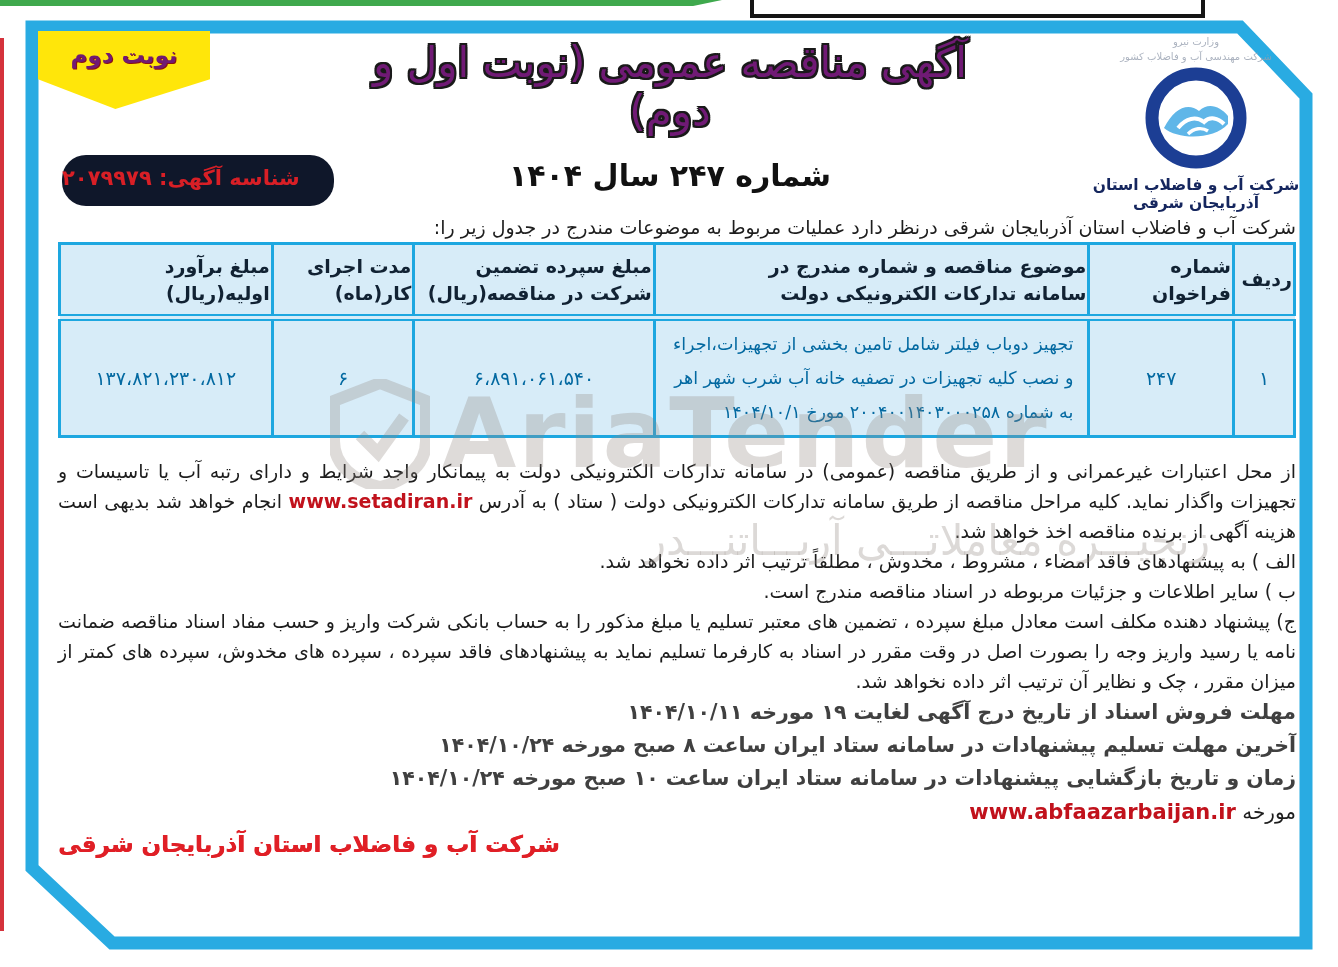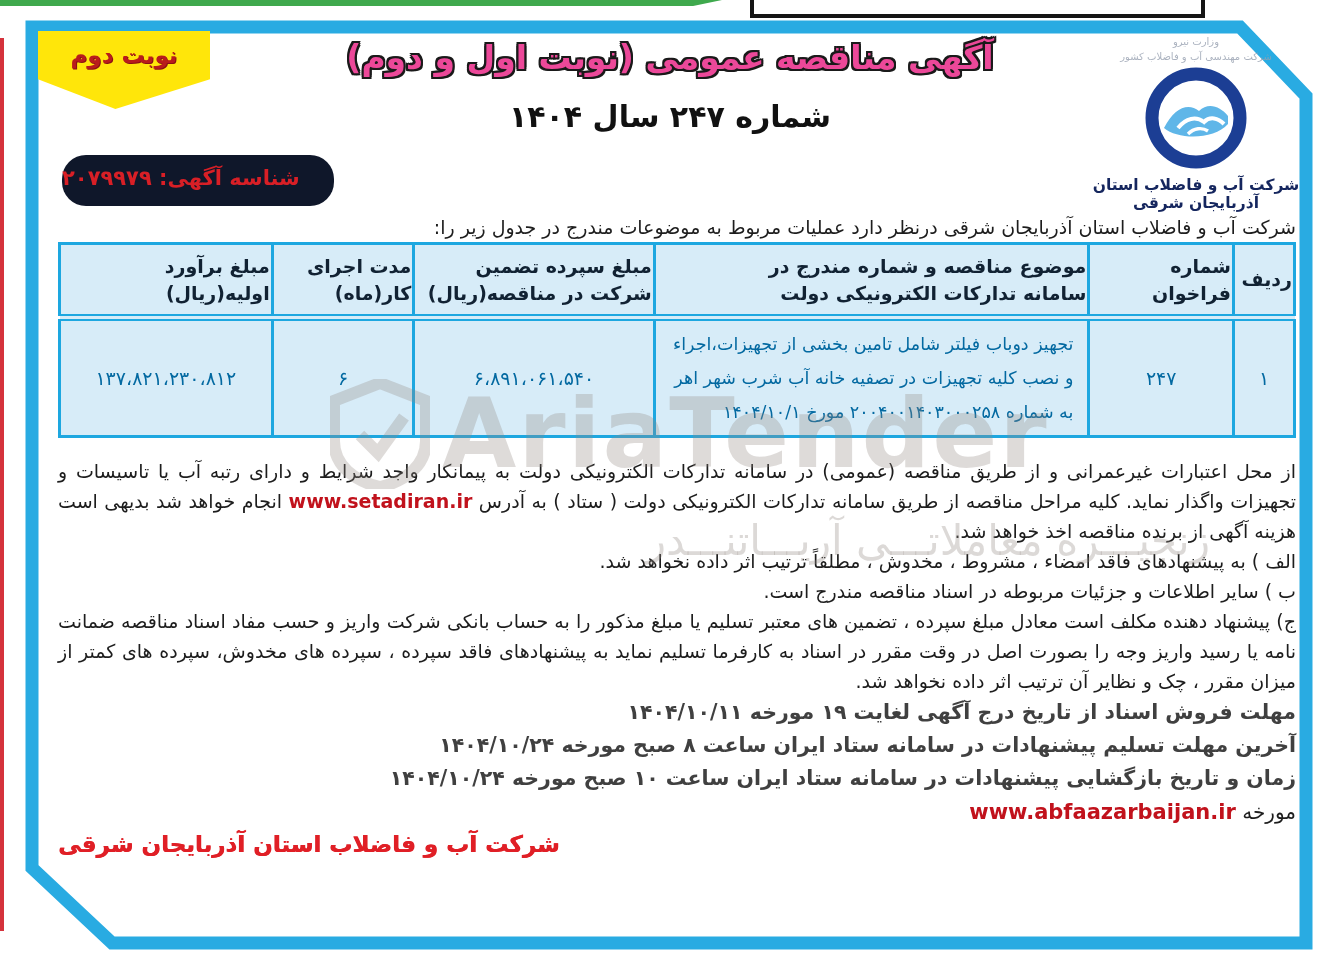--- a/index.html
+++ b/index.html
@@ -10,27 +10,27 @@
   .green-bar{position:absolute;left:0;top:0;width:722px;height:6px;background:#3fa94d;
              clip-path:polygon(0 0,100% 0,96% 100%,0 100%);}
   .black-box{position:absolute;left:750px;top:-12px;width:455px;height:30px;background:#fff;
              border:4px solid #151515;}
   .red-line{position:absolute;left:0;top:38px;width:4px;height:893px;background:#d5323c;}
   
   .frame{position:absolute;left:0;top:0;}
   
   .ribbon{position:absolute;left:38px;top:31px;width:172px;height:78px;background:#ffe60a;
           clip-path:polygon(0 0,100% 0,100% 62%,45% 100%,0 62%);text-align:center;}
-  .ribbon span{display:inline-block;margin-top:11px;font-weight:bold;font-size:23px;color:#b91c1c;
+  .ribbon span{display:inline-block;margin-top:11px;font-weight:bold;font-size:23px;color:#701a75;
           text-shadow:1px 1px 0 #8a1114;}
   .id-pill{position:absolute;left:62px;top:155px;width:272px;height:51px;background:#0f172a;
           border-radius:24px;text-align:left;line-height:47px;font-weight:bold;font-size:21px;color:#d81f26;}
   
   .title-block{position:absolute;left:330px;top:38px;width:680px;text-align:center;direction:rtl;}
-  .main-title{font-size:33px;font-weight:bold;color:#ec4899;letter-spacing:-1px;
+  .main-title{font-size:42px;font-weight:normal;color:#701a75;letter-spacing:-1px;
       text-shadow:2px 0 0 #1a1a1a,-2px 0 0 #1a1a1a,0 2px 0 #1a1a1a,0 -2px 0 #1a1a1a,
                   2px 2px 0 #1a1a1a,-2px -2px 0 #1a1a1a,2px -2px 0 #1a1a1a,-2px 2px 0 #1a1a1a;}
   .sub-title{margin-top:22px;font-size:30px;font-weight:bold;color:#111;}
   
   .logo-block{position:absolute;left:1082px;top:34px;width:228px;text-align:center;direction:rtl;}
   .logo-small{font-size:10px;color:#97a0b0;line-height:15px;opacity:.8;}
   .logo-ring{margin:2px auto 0;}
   .logo-name{margin-top:2px;font-size:15.5px;font-weight:bold;color:#15265e;}
   
   .content{position:absolute;left:58px;top:212px;width:1238px;direction:rtl;text-align:right;

